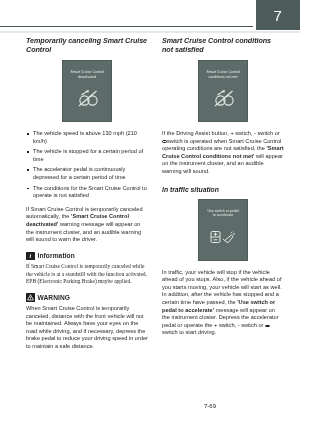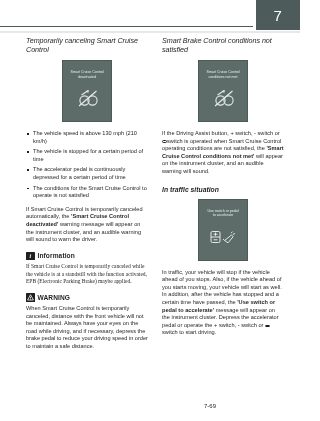--- a/index.html
+++ b/index.html
@@ -68,21 +68,21 @@
     top: 0;
     width: 122px;
   }
   .col-left  { left: 26px; }
   .col-right { left: 162px; }
 
   h3.sec-head {
     font-size: 7.2px;
     line-height: 9px;
     font-style: italic;
-    font-weight: normal;
+    font-weight: bold;
     margin: 0 0 6px 0;
     color: #231f20;
     letter-spacing: -0.05px;
   }
   h4.sub-head {
     font-size: 6.8px;
     line-height: 9px;
     font-style: italic;
     font-weight: bold;
     margin: 9px 0 5px 0;
@@ -295,21 +295,21 @@
         </span>
         <span class="notice-title">WARNING</span>
       </div>
       <p class="warn-body">When Smart Cruise Control is temporarily canceled, distance with the front vehicle will not be maintained. Always have your eyes on the road while driving, and if necessary, depress the brake pedal to reduce your driving speed in order to maintain a safe distance.</p>
     </div>
 
   </div>
 
   <div class="col col-right">
 
-    <h3 class="sec-head">Smart Brake Control conditions not satisfied</h3>
+    <h3 class="sec-head">Smart Cruise Control conditions not satisfied</h3>
 
     <div class="cluster-wrap">
       <div class="cluster">
         <div class="cluster-msg">Smart Cruise Control</div>
         <div class="cluster-msg">conditions not met</div>
         <div class="cluster-icon">
           <svg width="24" height="17" viewBox="0 0 24 17">
             <g fill="none" stroke="#e4eae8" stroke-width="1.1">
               <circle cx="9.5" cy="10.5" r="4.6"></circle>
               <circle cx="17.5" cy="10.5" r="4.6"></circle>

